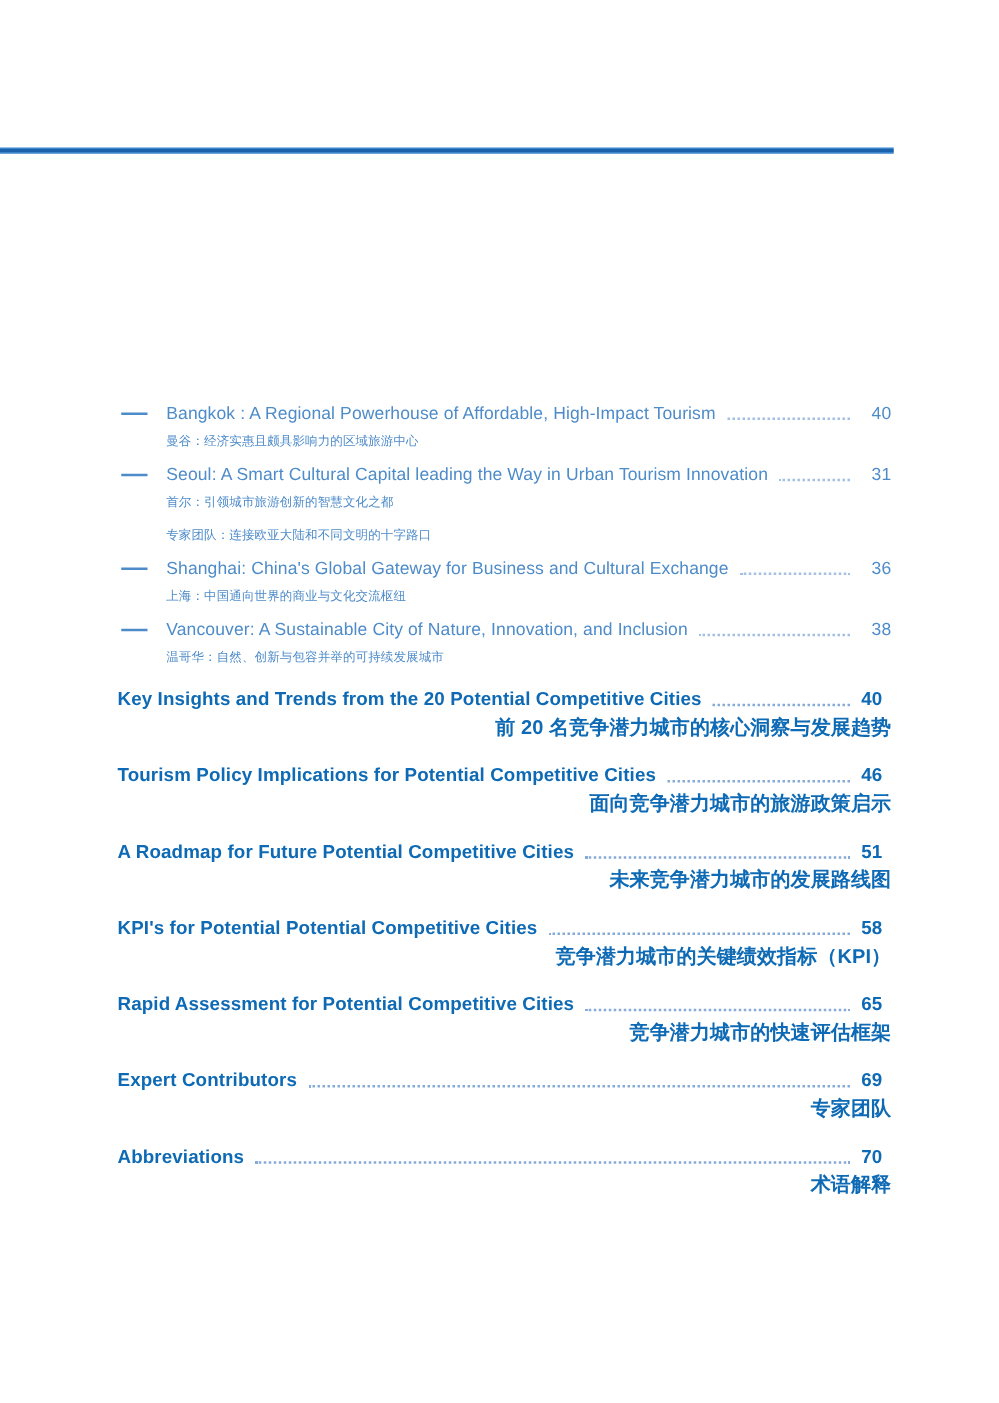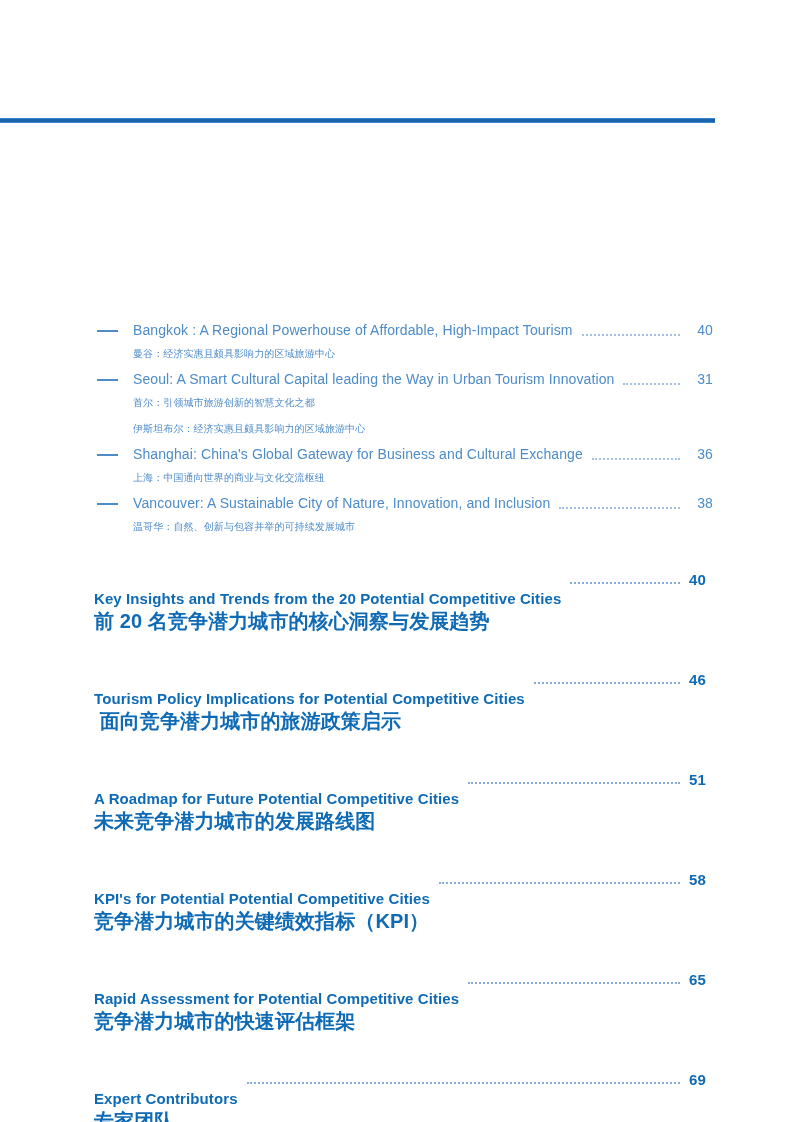--- a/index.html
+++ b/index.html
@@ -89,32 +89,32 @@
     margin-bottom: 15px;
     letter-spacing: 0.1px;
   }
   .section-line1 {
     display: flex;
     align-items: center;
   }
   .section-title {
     flex: none;
     white-space: nowrap;
-    margin-top: 39px;
   }
   .leader-bold {
     border-bottom: 2px dotted var(--leader-strong, #86abd8);
   }
   .section-page {
     flex: none;
     min-width: 24px;
   }
   .section-line2 {
     white-space: pre-wrap;
-    font-size: 20px;
+    font-size: 16px;
+    text-align: right;
   }
 </style>
 </head>
 <body>
 
 <div class="top-rule"></div>
 
 <div class="content">
 
   <div class="entries">
@@ -133,21 +133,21 @@
       <div class="entry-line1">
         <span class="dash"></span>
         <span class="entry-title">Seoul: A Smart Cultural Capital leading the Way in Urban Tourism Innovation</span>
         <span class="leader"></span>
         <span class="entry-page">31</span>
       </div>
       <div class="entry-line2">首尔：引领城市旅游创新的智慧文化之都</div>
     </div>
 
     <div class="entry">
-      <div class="entry-line2">伊斯坦布尔：经济实惠且颇具影响力的区域旅游中心</div>
+      <div class="entry-line2">专家团队：连接欧亚大陆和不同文明的十字路口</div>
     </div>
 
     <div class="entry">
       <div class="entry-line1">
         <span class="dash"></span>
         <span class="entry-title">Shanghai: China's Global Gateway for Business and Cultural Exchange</span>
         <span class="leader"></span>
         <span class="entry-page">36</span>
       </div>
       <div class="entry-line2">上海：中国通向世界的商业与文化交流枢纽</div>

